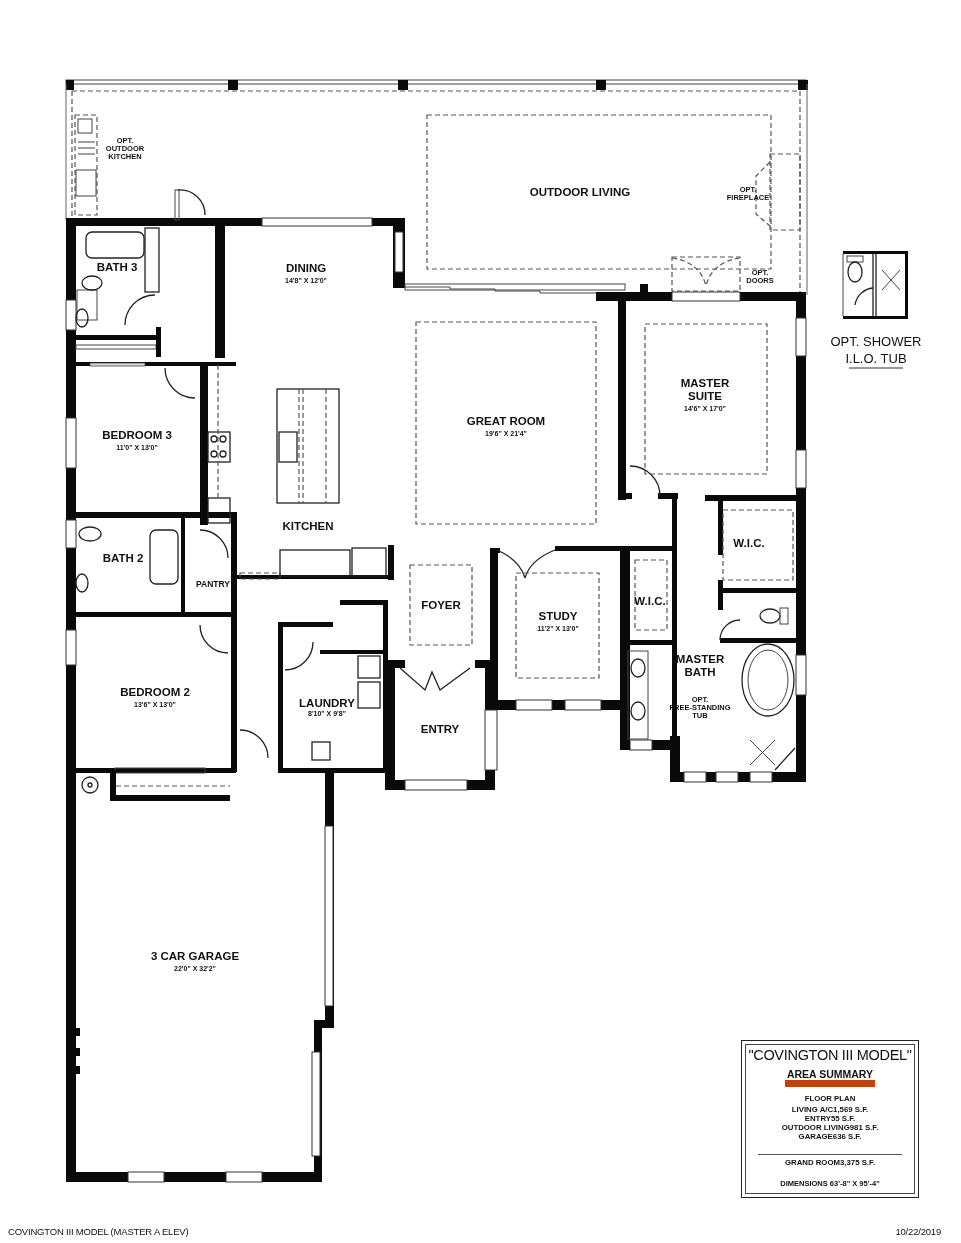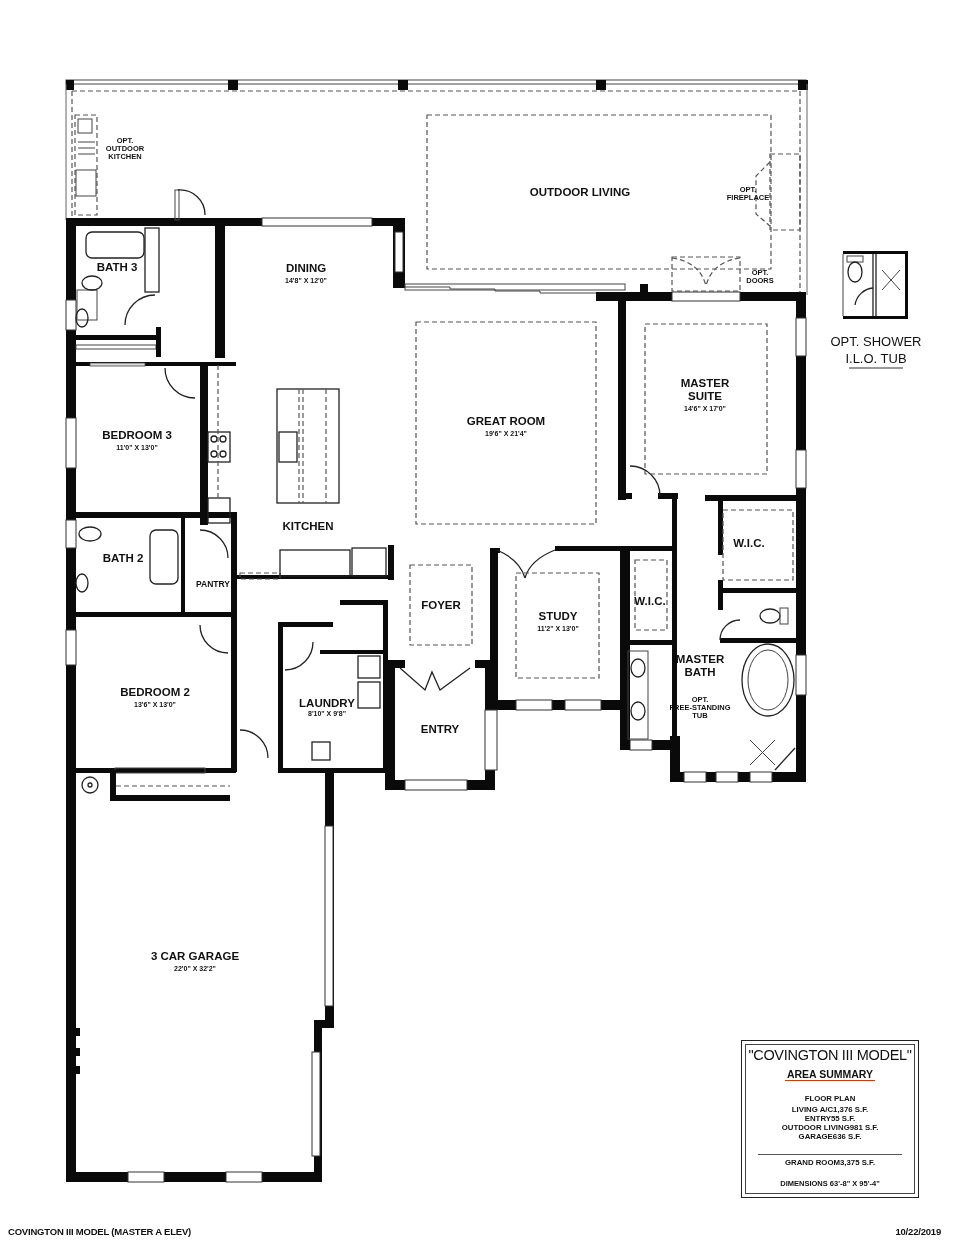--- a/index.html
+++ b/index.html
@@ -11,34 +11,34 @@
   .thin2 { fill: none; stroke: #444; stroke-width: 1; }
   .dash { fill: none; stroke: #555; stroke-width: 1.2; stroke-dasharray: 5 3; }
   .win { fill: #ffffff; stroke: #333; stroke-width: 1; }
   .glass { fill: #ddd; stroke: #444; stroke-width: 0.8; }
   .lbl { font-family: "Liberation Sans", sans-serif; font-weight: bold; fill: #111; text-anchor: middle; }
   .room { font-size: 11.5px; }
   .dim { font-size: 7px; }
   .small { font-size: 7.5px; }
   .pantry { font-size: 8.5px; }
   .opt { font-size: 13px; font-weight: normal; }
-  .footer { position: absolute; top: 1226px; font-size: 9.5px; font-weight: bold;
+  .footer { position: absolute; top: 1226px; font-size: 9.5px; font-weight: normal;
             font-family: "Liberation Sans", sans-serif; letter-spacing: -0.2px; }
   #footer-left { left: 8px; }
   #footer-right { right: 20px; }
   
   #summary { position: absolute; left: 741px; top: 1040px; width: 178px; height: 158px;
              border: 1.5px solid #222; box-sizing: border-box; background: #fff; }
   #summary-inner { position: absolute; left: 3px; top: 3px; right: 3px; bottom: 3px;
                    border: 1px solid #444; }
   #sum-title { position: absolute; top: 6px; left: 0; right: 0; text-align: center;
                font-size: 14.5px; font-weight: normal; letter-spacing: -0.3px; }
   #sum-sub { position: absolute; top: 27px; left: 0; right: 0; text-align: center;
              font-size: 10.5px; font-weight: bold; }
-  #sum-sub span { border-bottom: 1px solid #c2410c; padding: 0 2px; }
+  #sum-sub span { border-bottom: 7px solid #c2410c; padding: 0 2px; }
   .sum-row { position: absolute; left: 16px; right: 16px; font-size: 7.8px; font-weight: bold;
              display: flex; justify-content: center; }
   #sum-rule { position: absolute; left: 16px; right: 16px; top: 113px; border-top: 1px solid #555; }
   #sum-dims { position: absolute; left: 0; right: 0; top: 138px; text-align: center;
               font-size: 7.5px; font-weight: bold; }
 </style>
 </head>
 <body>
 
 <svg id="plan" viewBox="0 0 961 1243" xmlns="http://www.w3.org/2000/svg">
@@ -314,21 +314,21 @@
 
 <div id="summary">
   <div id="summary-inner"></div>
   <div id="sum-title">"COVINGTON III MODEL"</div>
   <div id="sum-sub"><span>AREA SUMMARY</span></div>
   <div class="sum-row" style="top:53px">
       <span>FLOOR PLAN</span>
     </div>
   <div class="sum-row" style="top:64px">
     <span>LIVING A/C</span>
-    <span>1,376 S.F.</span>
+    <span>1,569 S.F.</span>
   </div>
   <div class="sum-row" style="top:73px">
     <span>ENTRY</span>
     <span>55 S.F.</span>
   </div>
   <div class="sum-row" style="top:82px">
     <span>OUTDOOR LIVING</span>
     <span>981 S.F.</span>
   </div>
   <div class="sum-row" style="top:91px">

